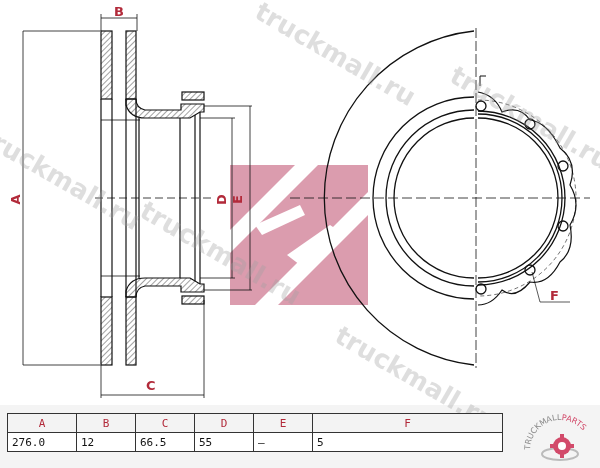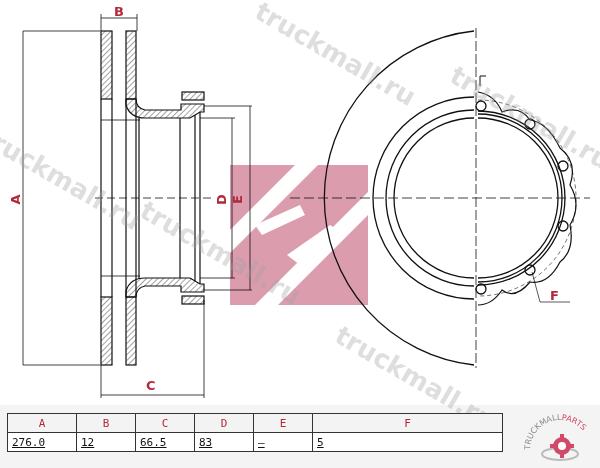--- a/index.html
+++ b/index.html
@@ -5,21 +5,21 @@
   html, body { margin:0; padding:0; }
   body { width:600px; height:468px; background:#f4f4f4; position:relative; overflow:hidden; font-family:"DejaVu Sans", sans-serif; }
   .drawing { position:absolute; left:0; top:0; width:600px; height:405px; background:#ffffff; }
   .drawing svg { position:absolute; left:0; top:0; }
   .dim-label { position:absolute; color:#b22a3a; font-family:"DejaVu Sans", sans-serif; font-size:13px; font-weight:bold; }
   .wm { position:absolute; color:rgba(160,160,160,0.35); font-family:"DejaVu Sans", sans-serif; font-weight:bold; font-size:26px; transform:rotate(30deg); transform-origin:left top; white-space:nowrap; pointer-events:none; }
   .table-wrap { position:absolute; left:7px; top:413px; width:496px; }
   table.specs { border-collapse:collapse; width:496px; background:#ffffff; font-family:"DejaVu Sans Mono", monospace; font-size:11px; }
   table.specs th, table.specs td { border:1px solid #333; height:18px; padding:0 4px; }
   table.specs th { color:#b22a3a; font-weight:normal; text-align:center; background:#f3f3f3; }
-  table.specs td { color:#111; text-align:left;text-decoration:underline; }
+  table.specs td { color:#111; text-align:left; }
   .logo { position:absolute; left:520px; top:408px; width:80px; height:60px; }
 </style>
 </head>
 <body>
 
 <div class="drawing">
   <svg width="600" height="405" viewBox="0 0 600 405">
     <defs>
       <pattern id="hatch" width="4" height="4" patternUnits="userSpaceOnUse" patternTransform="rotate(45)">
         <line x1="0" y1="0" x2="0" y2="4" stroke="#444" stroke-width="1"></line>
@@ -134,21 +134,21 @@
         <th style="width:50px">D</th>
         <th style="width:50px">E</th>
         <th>F</th>
       </tr>
     </thead>
     <tbody>
       <tr>
         <td>276.0</td>
         <td>12</td>
         <td>66.5</td>
-        <td>83</td>
+        <td>55</td>
         <td>–</td>
         <td>5</td>
       </tr>
     </tbody>
   </table>
 </div>
 
 <div class="logo">
   <svg width="80" height="60" viewBox="0 0 80 60">
     <defs>

